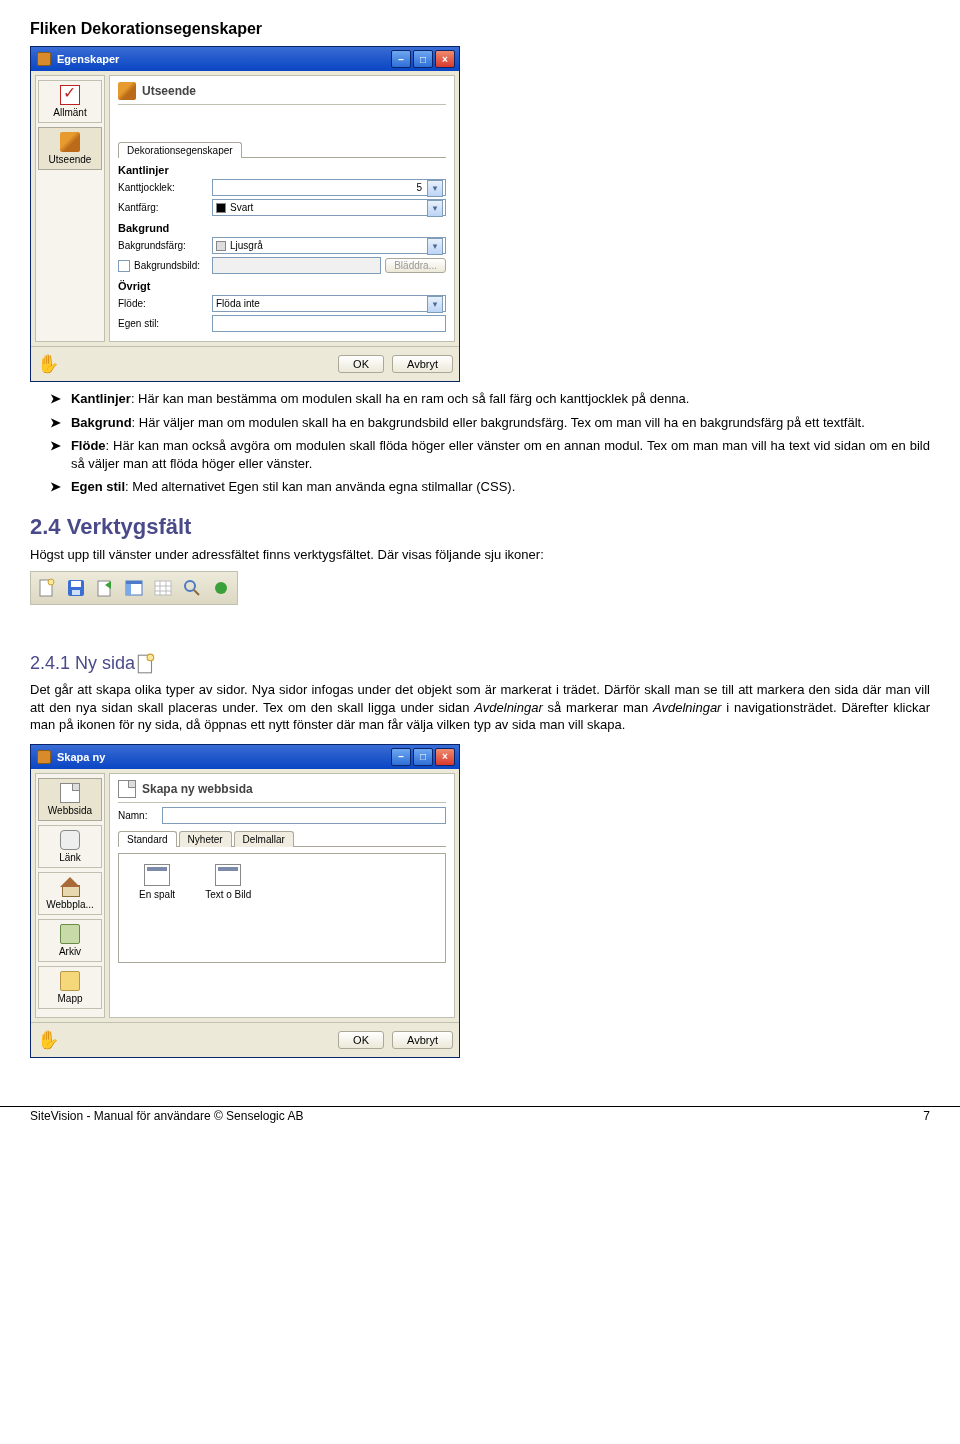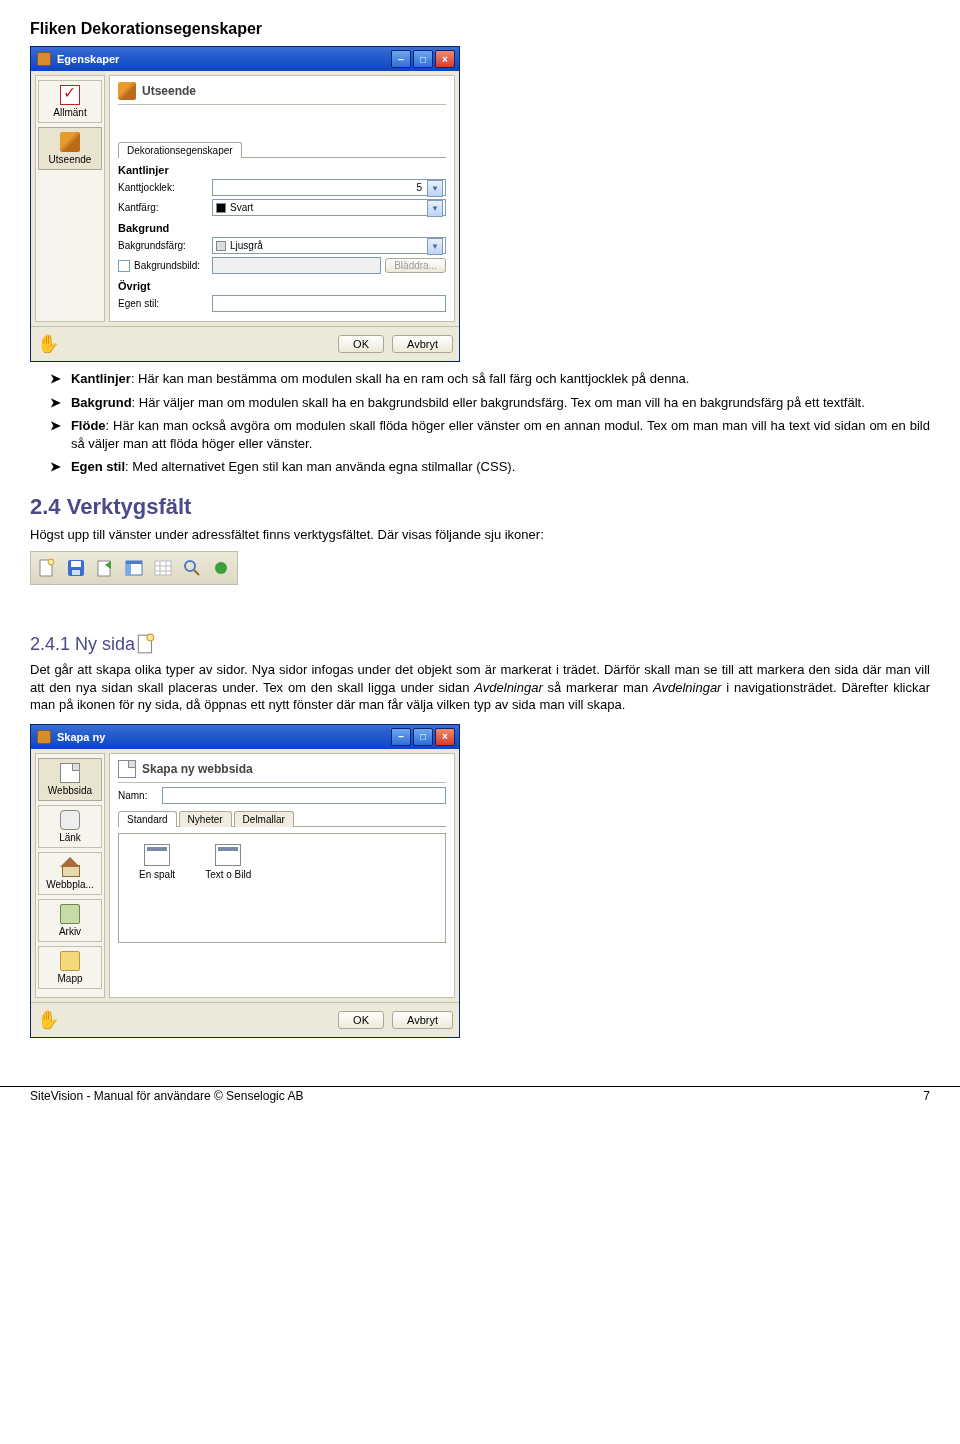--- a/index.html
+++ b/index.html
@@ -27,21 +27,20 @@
     color: #4a4a8a;
     margin: 18px 0 6px 0;
   }
   h2.subsection {
     font-size: 18px;
     font-weight: normal;
     font-family: "Trebuchet MS", Arial, sans-serif;
     color: #4a4a8a;
     margin: 28px 0 6px 0;
     display: flex;
-    align-items: center;
     gap: 0;
   }
   p { margin: 4px 0; line-height: 1.35; text-align: justify; }
   .bullets { margin: 6px 0 10px 0; }
   .bullet-row { display: flex; align-items: flex-start; margin: 6px 0; }
   .bullet-arrow { color: #000; font-weight: bold; margin: 0 10px 0 20px; line-height: 1.35; }
   .bullet-text { flex: 1; line-height: 1.35; text-align: justify; }
   .bold { font-weight: bold; }
 
   
@@ -326,20 +325,26 @@
         <span class="flabel" style="display:flex;align-items:center;">
               <span class="cbx"></span>
               <span>Bakgrundsbild:</span>
             </span>
         <div class="textin" style="background:#f0f0f0;"></div>
         <button class="dlg-btn disabled" style="padding:1px 8px;font-size:10px;">Bläddra...</button>
       </div>
 
       <div class="group-label">Övrigt</div>
       <div class="frow">
+        <span class="flabel">Flöde:</span>
+        <div class="dropdown">
+              <span>Flöda inte</span>
+            </div>
+      </div>
+      <div class="frow">
         <span class="flabel">Egen stil:</span>
         <div class="textin"></div>
       </div>
     </div>
   </div>
   <div class="dlg-footer">
     <span class="hand-icon"></span>
     <span class="footer-spacer"></span>
     <button class="dlg-btn">OK</button>
     <button class="dlg-btn">Avbryt</button>

